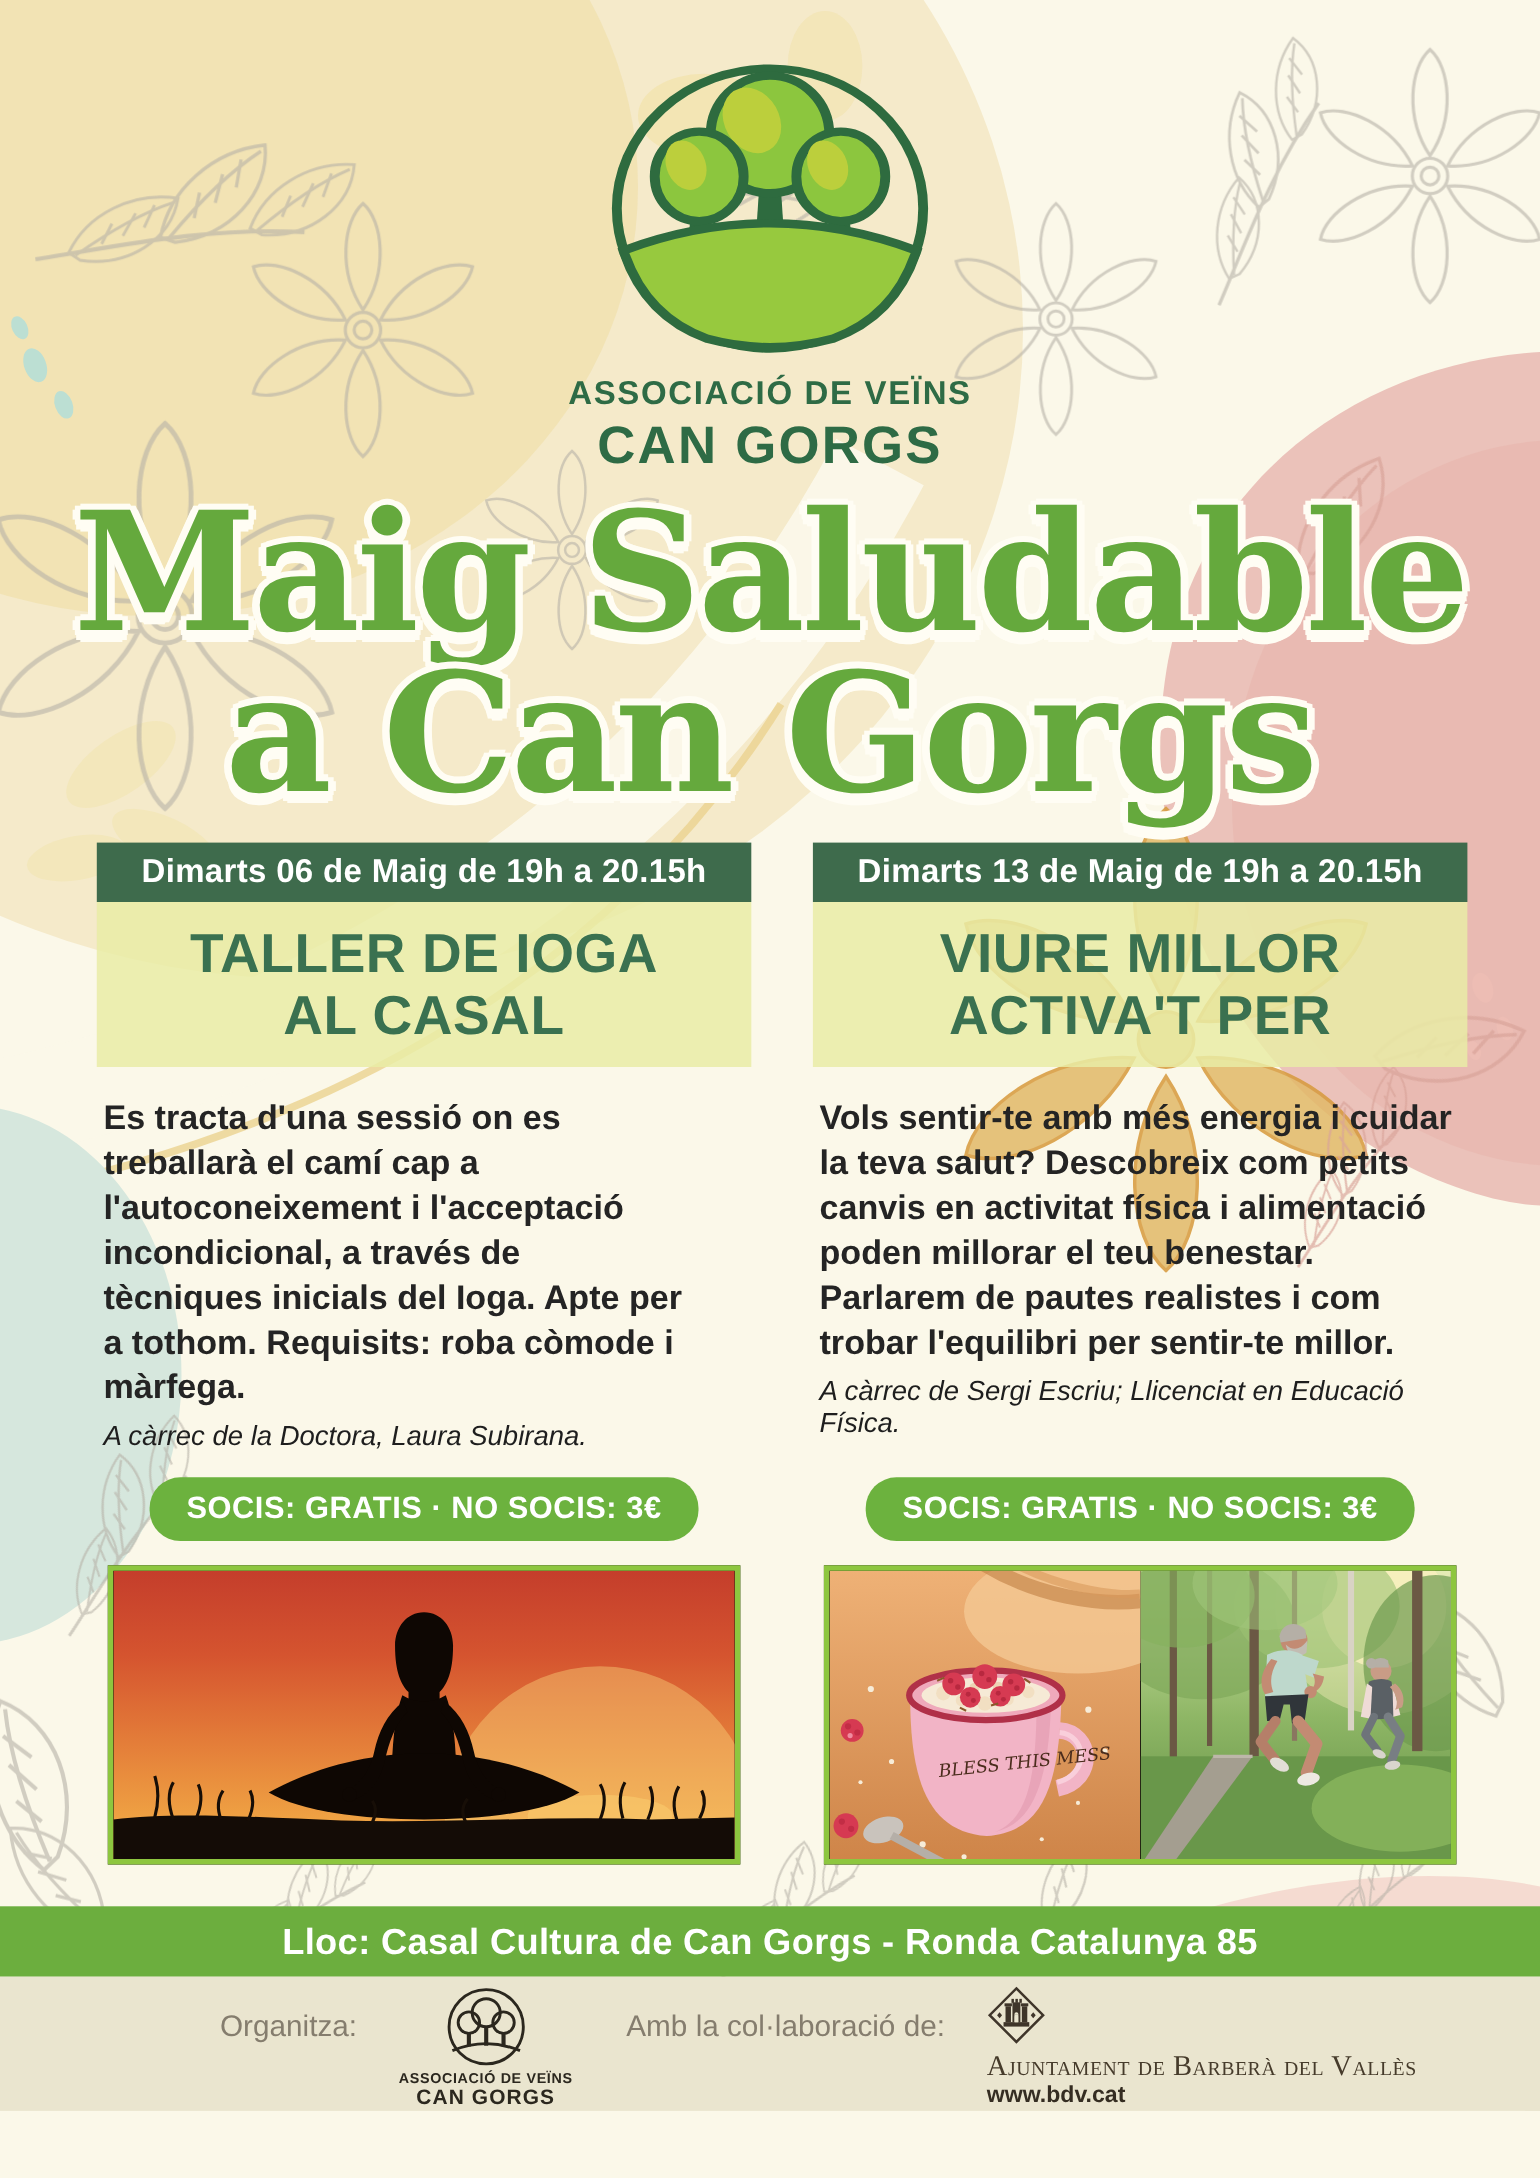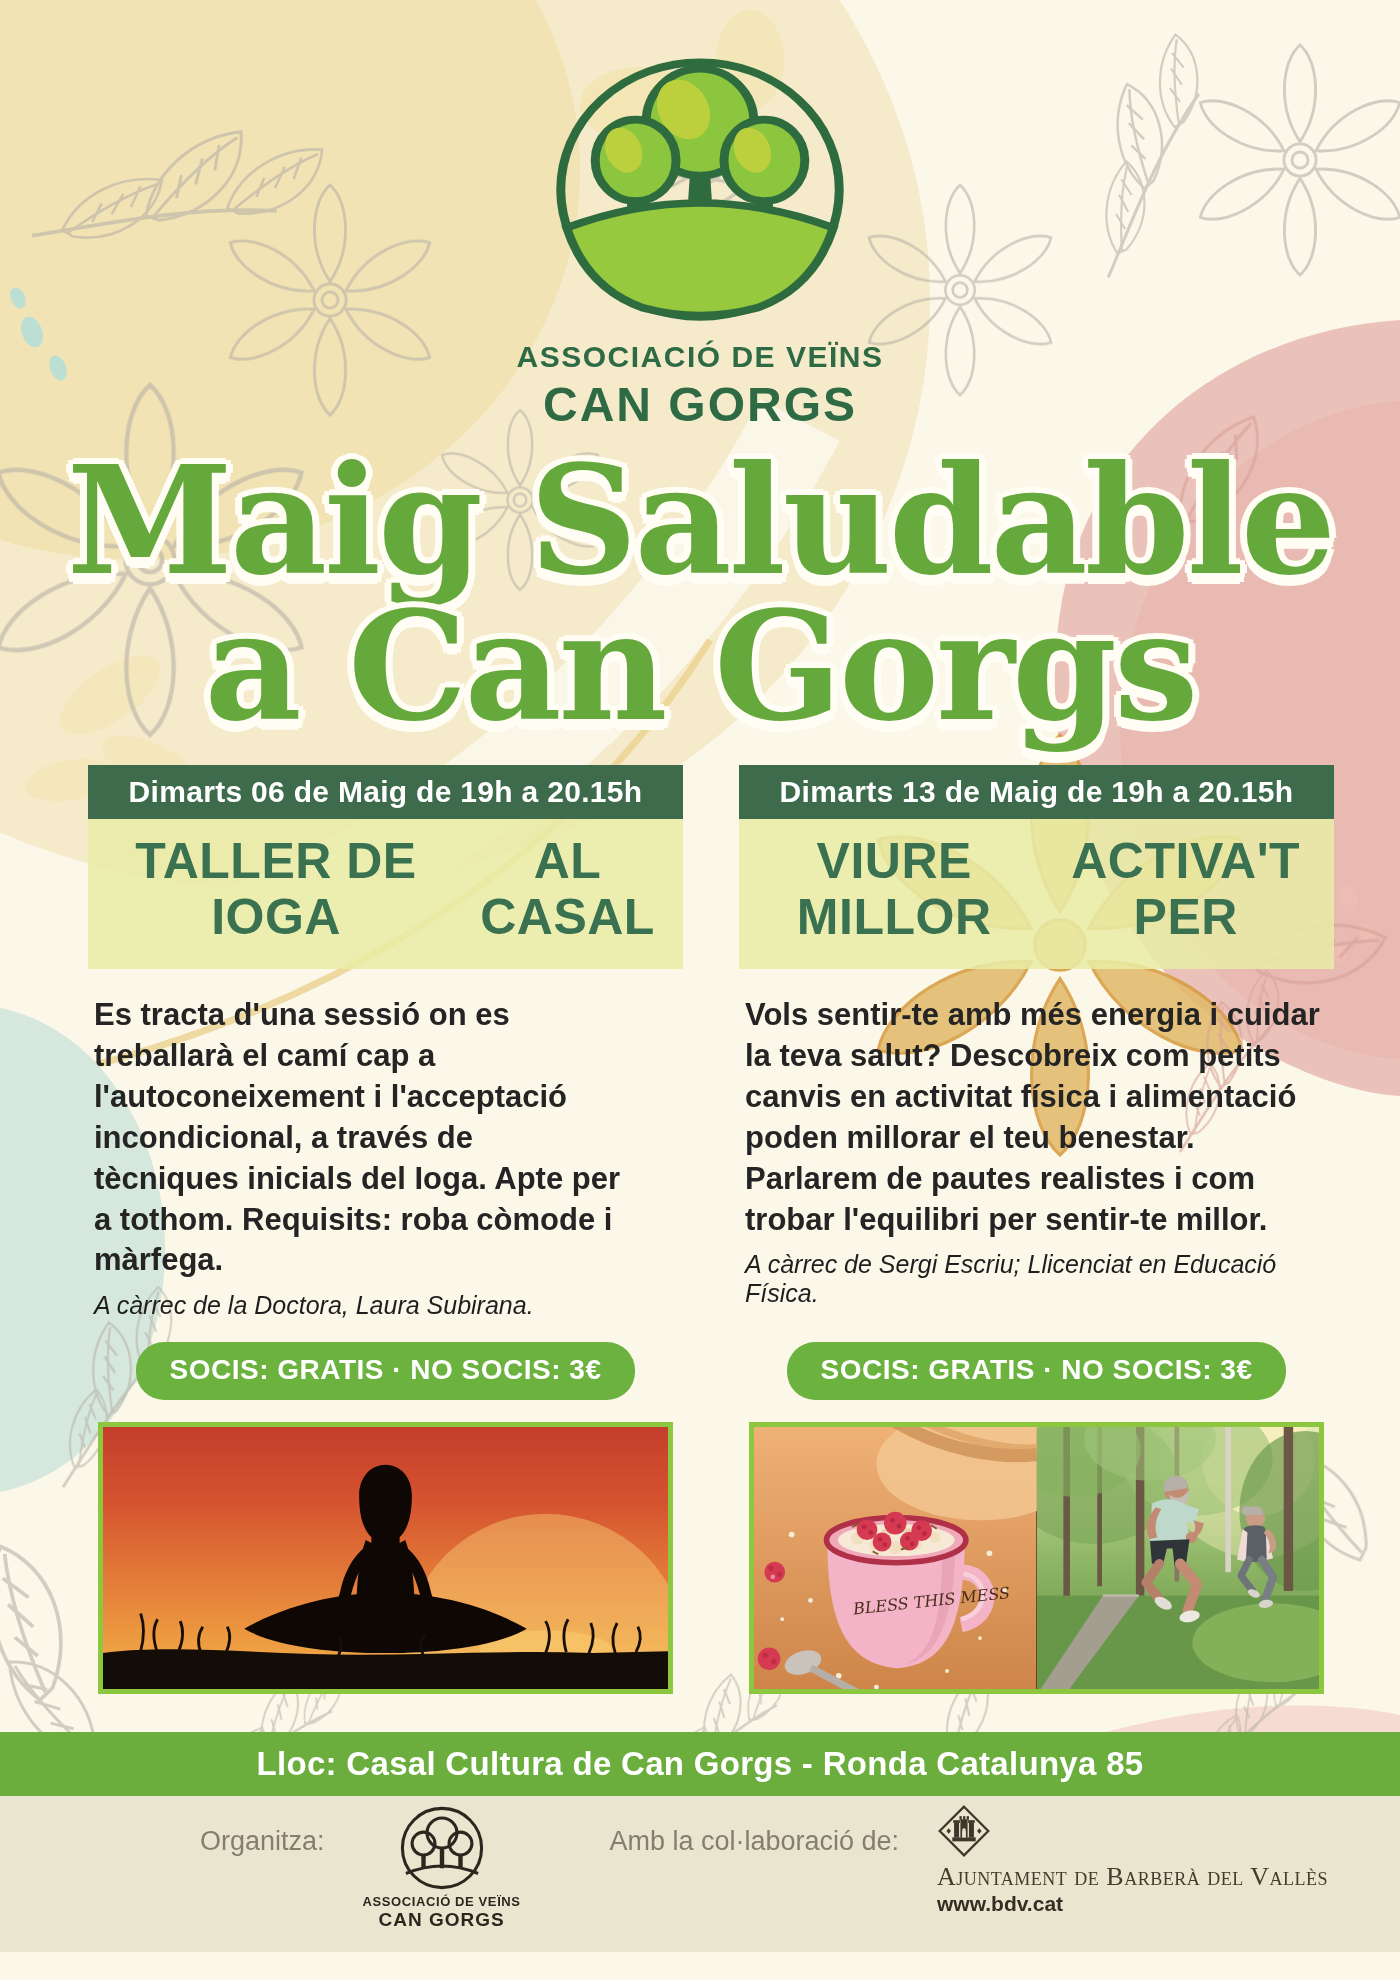--- a/index.html
+++ b/index.html
@@ -27,41 +27,41 @@
       -5px -4px 0 #FFFDF4, 5px -4px 0 #FFFDF4, -5px 4px 0 #FFFDF4, 5px 4px 0 #FFFDF4,
       -7px 0 0 #FFFDF4, 7px 0 0 #FFFDF4, 0 -6px 0 #FFFDF4, 0 7px 0 #FFFDF4,
       -4px 9px 0 #FFFDF4, 4px 9px 0 #FFFDF4, 0 11px 0 #FFFDF4;
   }
 
   
   .columns { display:grid; grid-template-columns:1fr 1fr; gap:56px; margin:26px 66px 0 88px; align-items:stretch; }
   .event { display:flex; flex-direction:column; }
   .date-banner { height:54px; background:#3E6B4C; color:#FFFFFF; display:flex; align-items:center;
     justify-content:center; font-size:30px; font-weight:bold; letter-spacing:0.3px; }
-  .event-panel { min-height:150px; background:rgba(233,236,166,0.85); display:flex; flex-direction:row;
+  .event-panel { min-height:150px; background:rgba(233,236,166,0.85); display:flex; flex-direction:column;
     justify-content:center; text-align:center; padding:14px 6px; }
   .event-panel .panel-line { font-size:50px; font-weight:bold; color:#3A7150; line-height:1.12; letter-spacing:0.5px; }
   .event-desc { margin:26px 0 0 6px; font-size:31px; line-height:1.32; font-weight:bold; color:#242424; }
   .event-desc.narrow { padding-right:58px; }
   .event-facilitator { margin:10px 0 0 6px; font-style:italic; font-size:25px; color:#1E1E1E; }
   .badge-row { margin-top:auto; padding-top:22px; text-align:center; }
   .price-badge { display:inline-block; background:#6CB23E; color:#FFFFFF; font-size:28px; font-weight:bold;
     letter-spacing:0.5px; padding:12px 34px 14px 34px; border-radius:28px; }
   .event-photo { margin:22px 10px 0 10px; height:272px; border:5px solid #8DC63F; background:#000;
     display:flex; overflow:hidden; }
   .event-photo svg { display:block; width:100%; height:100%; }
   .event-photo .half { width:50%; height:100%; }
 
   
   .location-banner { margin-top:38px; height:64px; width:100%; background:#6CAE3E; display:flex;
     align-items:center; justify-content:center; color:#FFFFFF; font-size:33px; font-weight:bold; letter-spacing:0.3px; }
 
   
-  .poster-footer { height:156px; background:#EAE5CF; display:flex; justify-content:space-between;
-    padding:8px 72px 0 200px; }
+  .poster-footer { height:122px; background:#EAE5CF; display:flex; justify-content:space-between;
+    padding:8px 112px 0 200px; }
   .footer-group { display:flex; gap:38px; }
   .footer-label { margin-top:22px; font-size:27px; color:#857D6E; }
   .org-logo-block { display:flex; flex-direction:column; align-items:center; }
   .org-logo-line1 { font-size:13px; font-weight:bold; letter-spacing:0.6px; color:#2B271E; margin-top:2px; }
   .org-logo-line2 { font-size:19px; font-weight:bold; letter-spacing:1px; color:#2B271E; }
   .collab-block { display:flex; flex-direction:column; align-items:flex-start; }
   .collab-name { margin-top:4px; font-family:"Liberation Serif", serif; font-variant:small-caps;
     font-size:26px; color:#463B2B; letter-spacing:0.5px; }
   .collab-url { font-size:21px; font-weight:bold; color:#352D22; }
 </style>

